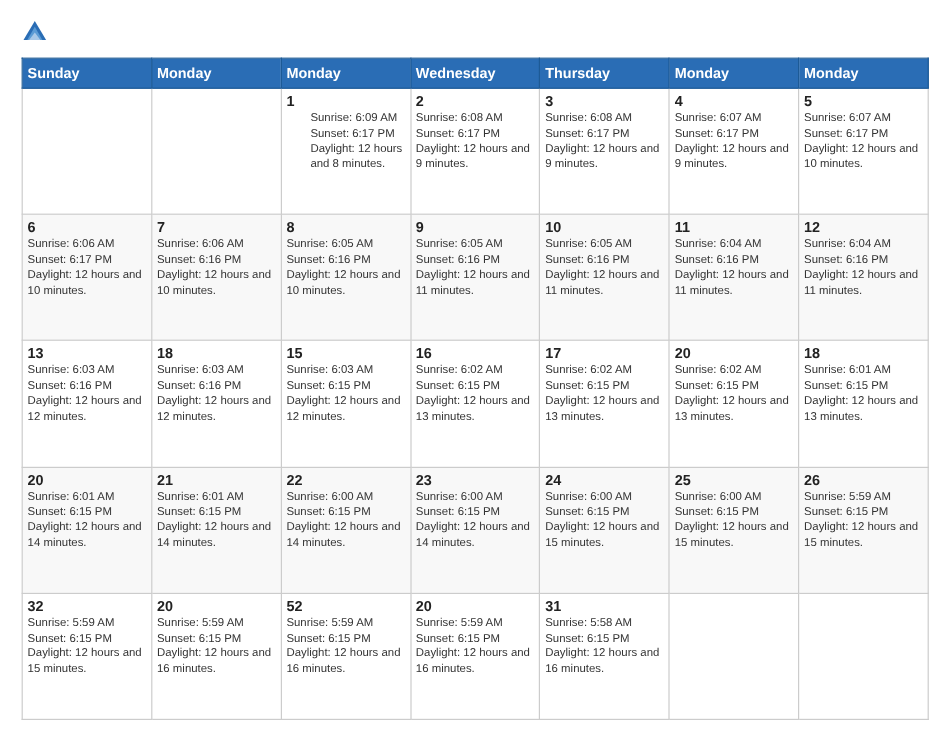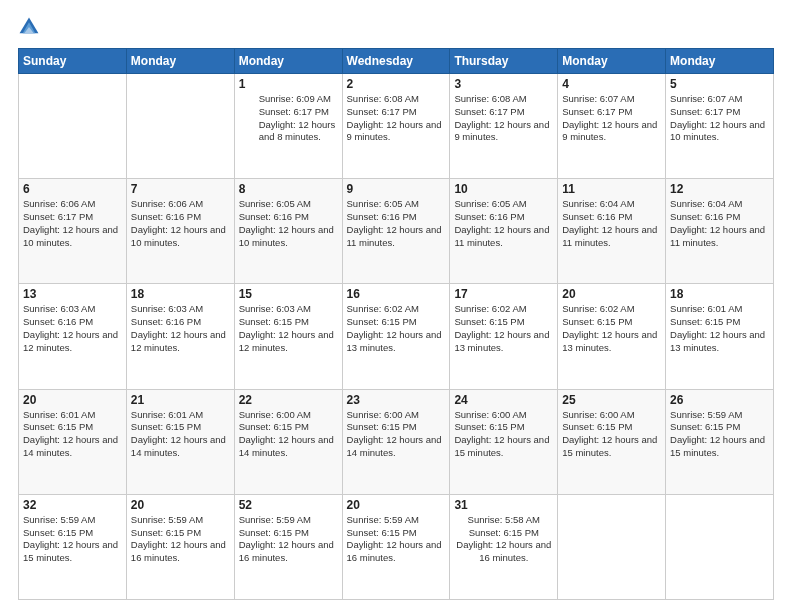--- a/index.html
+++ b/index.html
@@ -326,21 +326,21 @@
 Daylight: 12 hours and 16 minutes.</div>
           </td>
           <td>
             <span class="day-num">20</span>
             <div class="day-info" style="white-space: pre-line;">Sunrise: 5:59 AM
 Sunset: 6:15 PM
 Daylight: 12 hours and 16 minutes.</div>
           </td>
           <td>
             <span class="day-num">31</span>
-            <div class="day-info" style="white-space: pre-line; text-align: center;">Sunrise: 5:58 AM
+            <div class="day-info" style="white-space: pre-line;">Sunrise: 5:58 AM
 Sunset: 6:15 PM
 Daylight: 12 hours and 16 minutes.</div>
           </td>
           <td class="empty-cell"></td>
           <td class="empty-cell"></td>
         </tr>
       </tbody>
   </table>
 </div>
 

